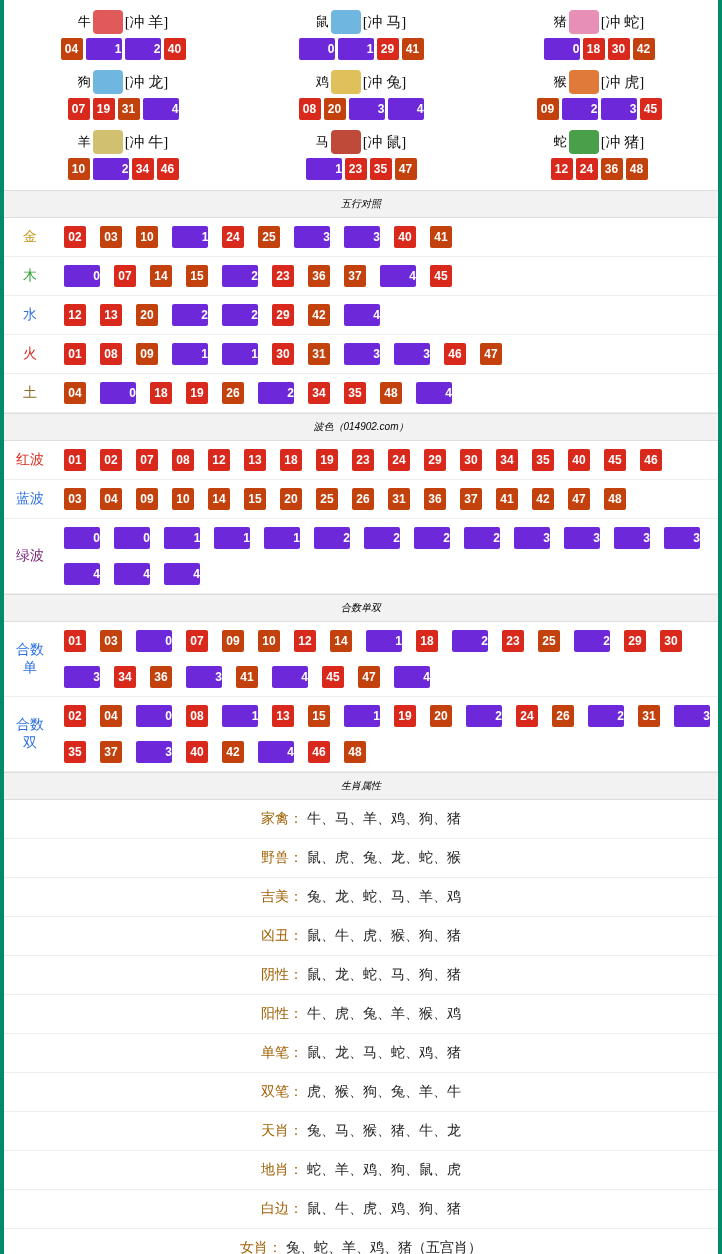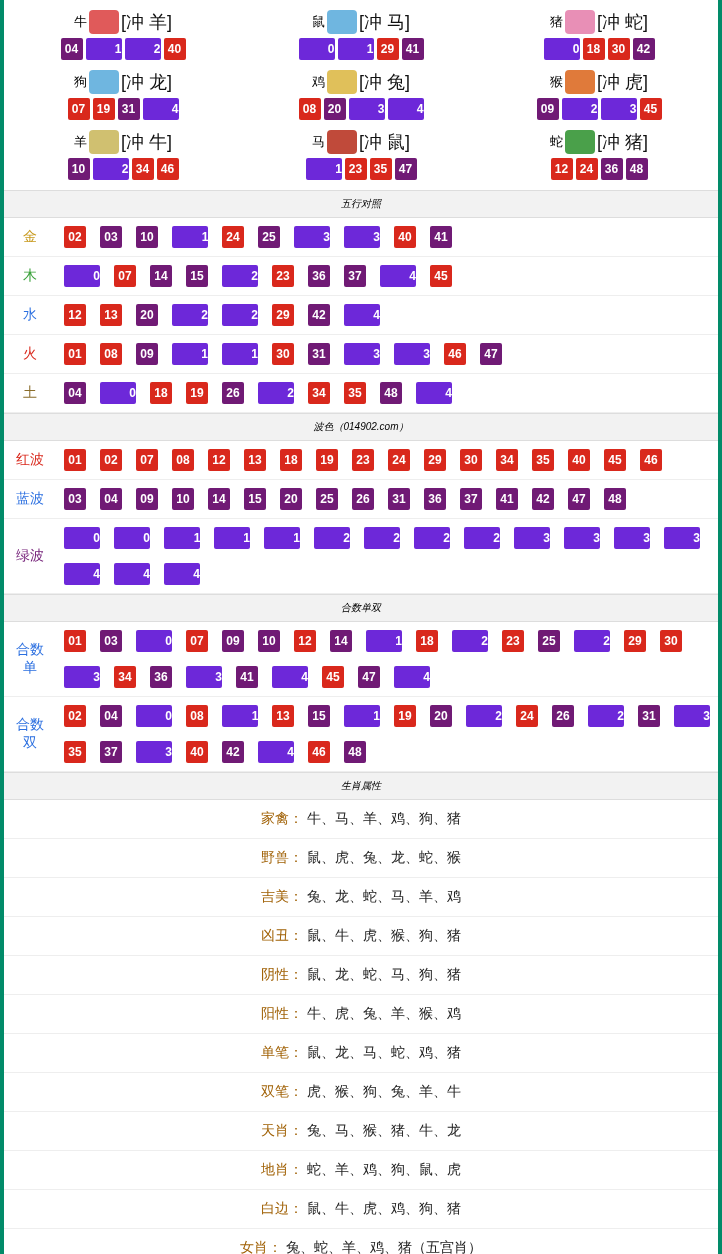--- a/index.html
+++ b/index.html
@@ -24,29 +24,29 @@
     text-align: center;
     padding: 6px 0 4px;
   }
   .zline1 { display:flex; align-items:center; justify-content:center; gap:2px; }
   .zname { font-size: 13px; }
   .zicon {
     width: 30px; height: 24px;
     display: inline-block;
     border-radius: 4px;
   }
-  .zclash { font-size: 18px; color:#111; }
+  .zclash { font-size: 15px; color:#111;font-family:Liberation Serif, serif; }
   .balls { margin-top:4px; display:flex; justify-content:center; gap:3px; }
   .ball {
     display:inline-flex; align-items:center; justify-content:center;
     width:22px; height:22px; color:#fff; font-size:12px; font-weight:bold;
     border-radius:2px;
   }
   .c-red { background:#d9281c; }
-  .c-blue { background:#701a75; }
+  .c-blue { background:#c2410c; }
   .c-green { background:#6d28d9;padding-left:36px; }
   .sec-header {
     background:#f2f2f2;
     border-top:1px solid #ddd;
     border-bottom:1px solid #ddd;
     text-align:center;
     padding:6px 0;
     font-size:10px;
     font-style:italic;
   }

